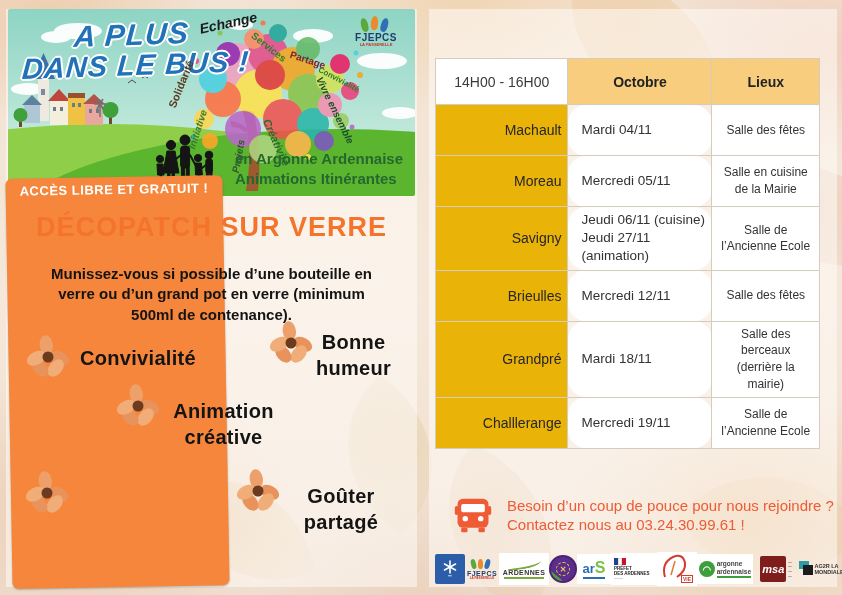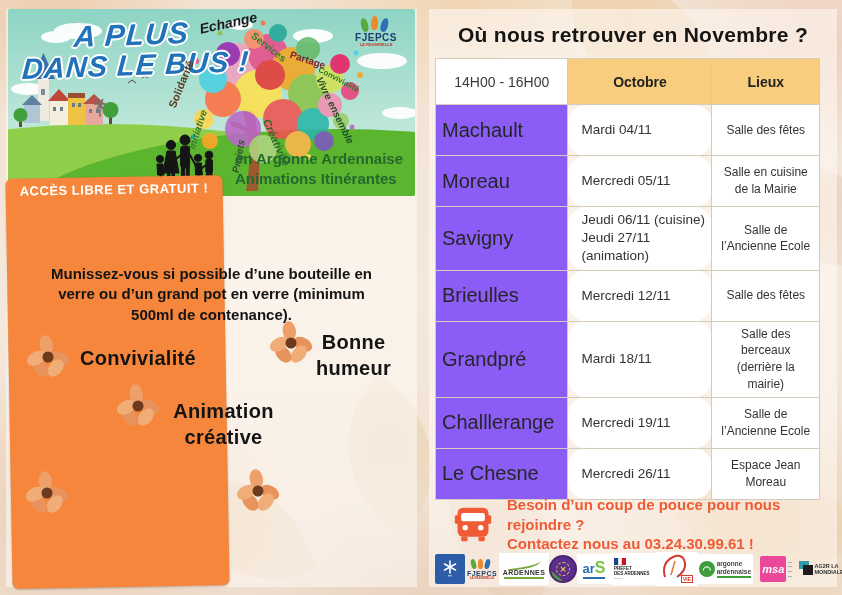--- a/index.html
+++ b/index.html
@@ -68,27 +68,27 @@
   
   .page-title { position:absolute; left:0; top:14px; width:100%; text-align:center; color:#151515;
     font-size:21px; font-weight:bold; letter-spacing:.3px; }
   table.schedule { position:absolute; left:6px; top:49px; width:385px; border-collapse:collapse; table-layout:fixed; }
   .schedule th, .schedule td { border:1px solid #D4CCBD; padding:4px 6px; }
   .schedule col.c1 { width:34.5%; } .schedule col.c2 { width:37.5%; } .schedule col.c3 { width:28%; }
   .schedule thead th { height:46px; font-size:14px; }
   .schedule thead th.time { background:#fff; color:#3A3A3A; font-weight:normal; }
   .schedule thead th.hdr  { background:#F8CE7E; color:#222; font-weight:bold; }
   .schedule tbody td { height:51px; background:#fff; }
-  .schedule td.place { background:#8b5cf6; text-align:left; color:#262626; font-size:20px; font-weight:500; }
+  .schedule td.place { background:#eab308; text-align:right; color:#262626; font-size:14px; font-weight:500; }
   .schedule td.date  { text-align:left; padding-left:13px; color:#333; font-size:13.5px; white-space:pre-line; line-height:1.35;border-radius:18px; }
   .schedule td.venue { text-align:center; color:#333; font-size:12px; line-height:1.4; }
 
   .contact { position:absolute; left:24px; top:486px; display:flex; align-items:center; gap:14px; }
   .contact .bus { width:40px; height:40px; flex:0 0 auto; }
-  .contact .lines { color:#EE5B35; font-weight:bold; font-size:15px; line-height:1.3; }
+  .contact .lines { color:#EE5B35; font-weight:normal; font-size:15px; line-height:1.3; }
 
   .logos { position:absolute; left:6px; top:540px; width:394px; height:40px; display:flex; align-items:center; justify-content:space-between; }
   .logo { background:#fff; display:flex; flex-direction:column; align-items:center; justify-content:center; overflow:hidden; flex:0 0 auto; }
   .logo-caf { width:30px; height:30px; background:#2B5DA8; border-radius:2px; color:#fff; }
   .logo-caf .tx { font-size:3.5px; text-align:center; line-height:1.2; }
   .logo-fjepcs2 { width:34px; height:32px; background:transparent; }
   .logo-ardennes { width:50px; height:32px; padding:2px; }
   .logo-ardennes .swoosh { width:34px; height:10px; border-bottom:2px solid #7AA83C; border-radius:0 0 60% 20%; transform:rotate(-8deg); }
   .logo-ardennes .tx { font-size:7px; font-weight:bold; color:#333; letter-spacing:.4px; }
   .logo-ardennes .bar { width:40px; height:2px; background:#7AA83C; margin-top:1px; }
@@ -104,21 +104,21 @@
   .logo-prefet .tx { font-size:4.5px; font-weight:bold; color:#222; line-height:1.25; }
   .logo-prefet .mini { font-size:3px; color:#666; line-height:1.2; }
   .logo-vie { width:40px; height:34px; position:relative; }
   .logo-vie svg { position:absolute; left:2px; top:1px; }
   .logo-vie .tx { position:absolute; right:4px; bottom:3px; font-size:5px; font-weight:bold; color:#D23B2E; border:1px solid #D23B2E; padding:0 1px; }
   .logo-argonne { width:56px; height:30px; flex-direction:row; gap:2px; padding:2px; }
   .logo-argonne .q { width:16px; height:16px; border-radius:50%; background:#3E9E3C; color:#fff; font-size:10px; font-weight:bold; display:flex; align-items:center; justify-content:center; }
   .logo-argonne .tx { font-size:6.5px; font-weight:bold; color:#444; line-height:1.15; }
   .logo-argonne .tx .bar { display:block; width:100%; height:2px; background:#3E9E3C; margin-top:1px; }
   .logo-msa { width:46px; height:30px; flex-direction:row; gap:2px; background:transparent; }
-  .logo-msa .sq { width:26px; height:26px; background:#ec4899; color:#fff; font-size:11px; font-style:italic; font-weight:bold; display:flex; align-items:center; justify-content:center; border-radius:2px; }
+  .logo-msa .sq { width:26px; height:26px; background:#7f1d1d; color:#fff; font-size:11px; font-style:italic; font-weight:bold; display:flex; align-items:center; justify-content:center; border-radius:2px; }
   .logo-msa .tx { font-size:3.5px; color:#27348B; font-weight:bold; line-height:1.3; }
   .logo-ag2r { width:58px; height:30px; flex-direction:row; gap:3px; background:transparent; }
   .logo-ag2r .ic { width:16px; height:16px; position:relative; }
   .logo-ag2r .ic i { position:absolute; display:block; }
   .logo-ag2r .tx { font-size:5.5px; font-weight:bold; color:#333; }
 </style>
 </head>
 <body>
 
 <div class="leaf" style="left:40px; top:420px; width:150px; height:140px; background:radial-gradient(circle at 40% 40%, rgba(205,180,165,.55), rgba(190,165,150,.2)); transform:rotate(24deg);"></div>
@@ -284,20 +284,21 @@
     </div>
 
     <div class="banner-subtitle">
       <div>en Argonne Ardennaise</div>
       <div>Animations Itinérantes</div>
     </div>
   </div>
 
   <div class="access-badge" style="position:absolute; left:3px; top:168px;">ACCÈS LIBRE ET GRATUIT !</div>
 
+  <div class="activity-title">DÉCOPATCH SUR VERRE</div>
   <div class="instructions">Munissez-vous si possible d’une bouteille en verre ou d’un grand pot en verre (minimum 500ml de contenance).</div>
 
   <svg class="flower fl-convivialite" viewBox="0 0 40 40">
       <g>
         <ellipse cx="20" cy="9" rx="6" ry="9" fill="#EDA06A" transform="rotate(-8 20 20)"></ellipse>
         <ellipse cx="30" cy="16" rx="9" ry="6" fill="#E8935C" transform="rotate(28 20 20)"></ellipse>
         <ellipse cx="27" cy="30" rx="6" ry="9" fill="#F0AD78" transform="rotate(40 27 30)"></ellipse>
         <ellipse cx="13" cy="30" rx="6" ry="9" fill="#E8935C" transform="rotate(-40 13 30)"></ellipse>
         <ellipse cx="10" cy="16" rx="9" ry="6" fill="#F0AD78" transform="rotate(-28 20 20)"></ellipse>
         <circle cx="20" cy="20" r="5" fill="#6B3A1F"></circle>
@@ -340,24 +341,24 @@
         <ellipse cx="27" cy="30" rx="6" ry="9" fill="#F0AD78" transform="rotate(40 27 30)"></ellipse>
         <ellipse cx="13" cy="30" rx="6" ry="9" fill="#E8935C" transform="rotate(-40 13 30)"></ellipse>
         <ellipse cx="10" cy="16" rx="9" ry="6" fill="#F0AD78" transform="rotate(-28 20 20)"></ellipse>
         <circle cx="20" cy="20" r="5" fill="#6B3A1F"></circle>
       </g>
     </svg>
 
   <div class="keyword kw-convivialite">Convivialité</div>
   <div class="keyword kw-bonne">Bonne humeur</div>
   <div class="keyword kw-animation">Animation créative</div>
+  <div class="keyword kw-gouter">Goûter partagé</div>
 </div>
 
 <div class="panel panel-right">
-  <div class="page-title">Où nous retrouver en Novembre ?</div>
 
   <table class="schedule">
     <colgroup>
         <col class="c1">
         <col class="c2">
         <col class="c3">
       </colgroup>
     <thead>
       <tr>
         <th class="time">14H00 - 16H00</th>
@@ -390,25 +391,20 @@
         <tr>
           <td class="place">Grandpré</td>
           <td class="date">Mardi 18/11</td>
           <td class="venue">Salle des berceaux (derrière la mairie)</td>
         </tr>
         <tr>
           <td class="place">Challlerange</td>
           <td class="date">Mercredi 19/11</td>
           <td class="venue">Salle de l’Ancienne Ecole</td>
         </tr>
-        <tr>
-          <td class="place">Le Chesne</td>
-          <td class="date">Mercredi 26/11</td>
-          <td class="venue">Espace Jean Moreau</td>
-        </tr>
       </tbody>
   </table>
 
   <div class="contact">
     <svg class="bus" viewBox="0 0 44 44">
       <rect x="5" y="4" width="34" height="32" rx="6" fill="#EE5B35"></rect>
       <rect x="2" y="12" width="4" height="10" rx="2" fill="#EE5B35"></rect>
       <rect x="38" y="12" width="4" height="10" rx="2" fill="#EE5B35"></rect>
       <rect x="9" y="10" width="26" height="9" rx="2" fill="#ffffff"></rect>
       <circle cx="13.5" cy="26" r="3" fill="#ffffff"></circle>

